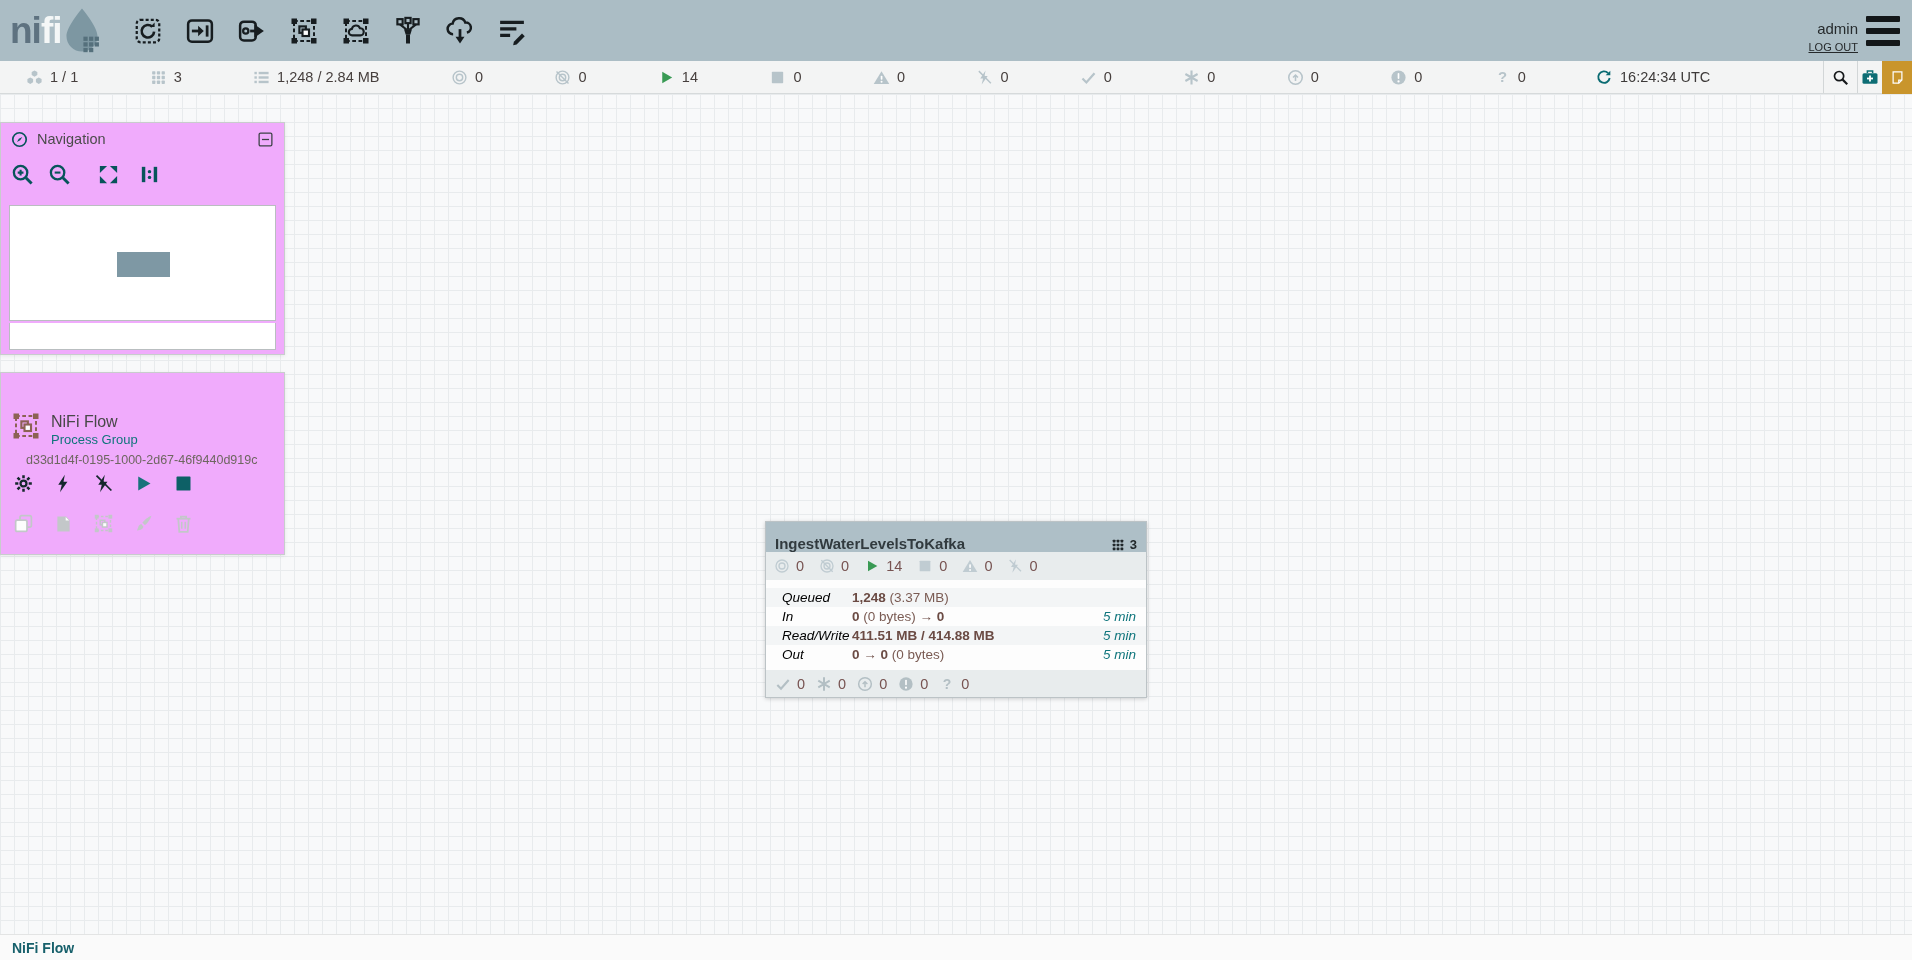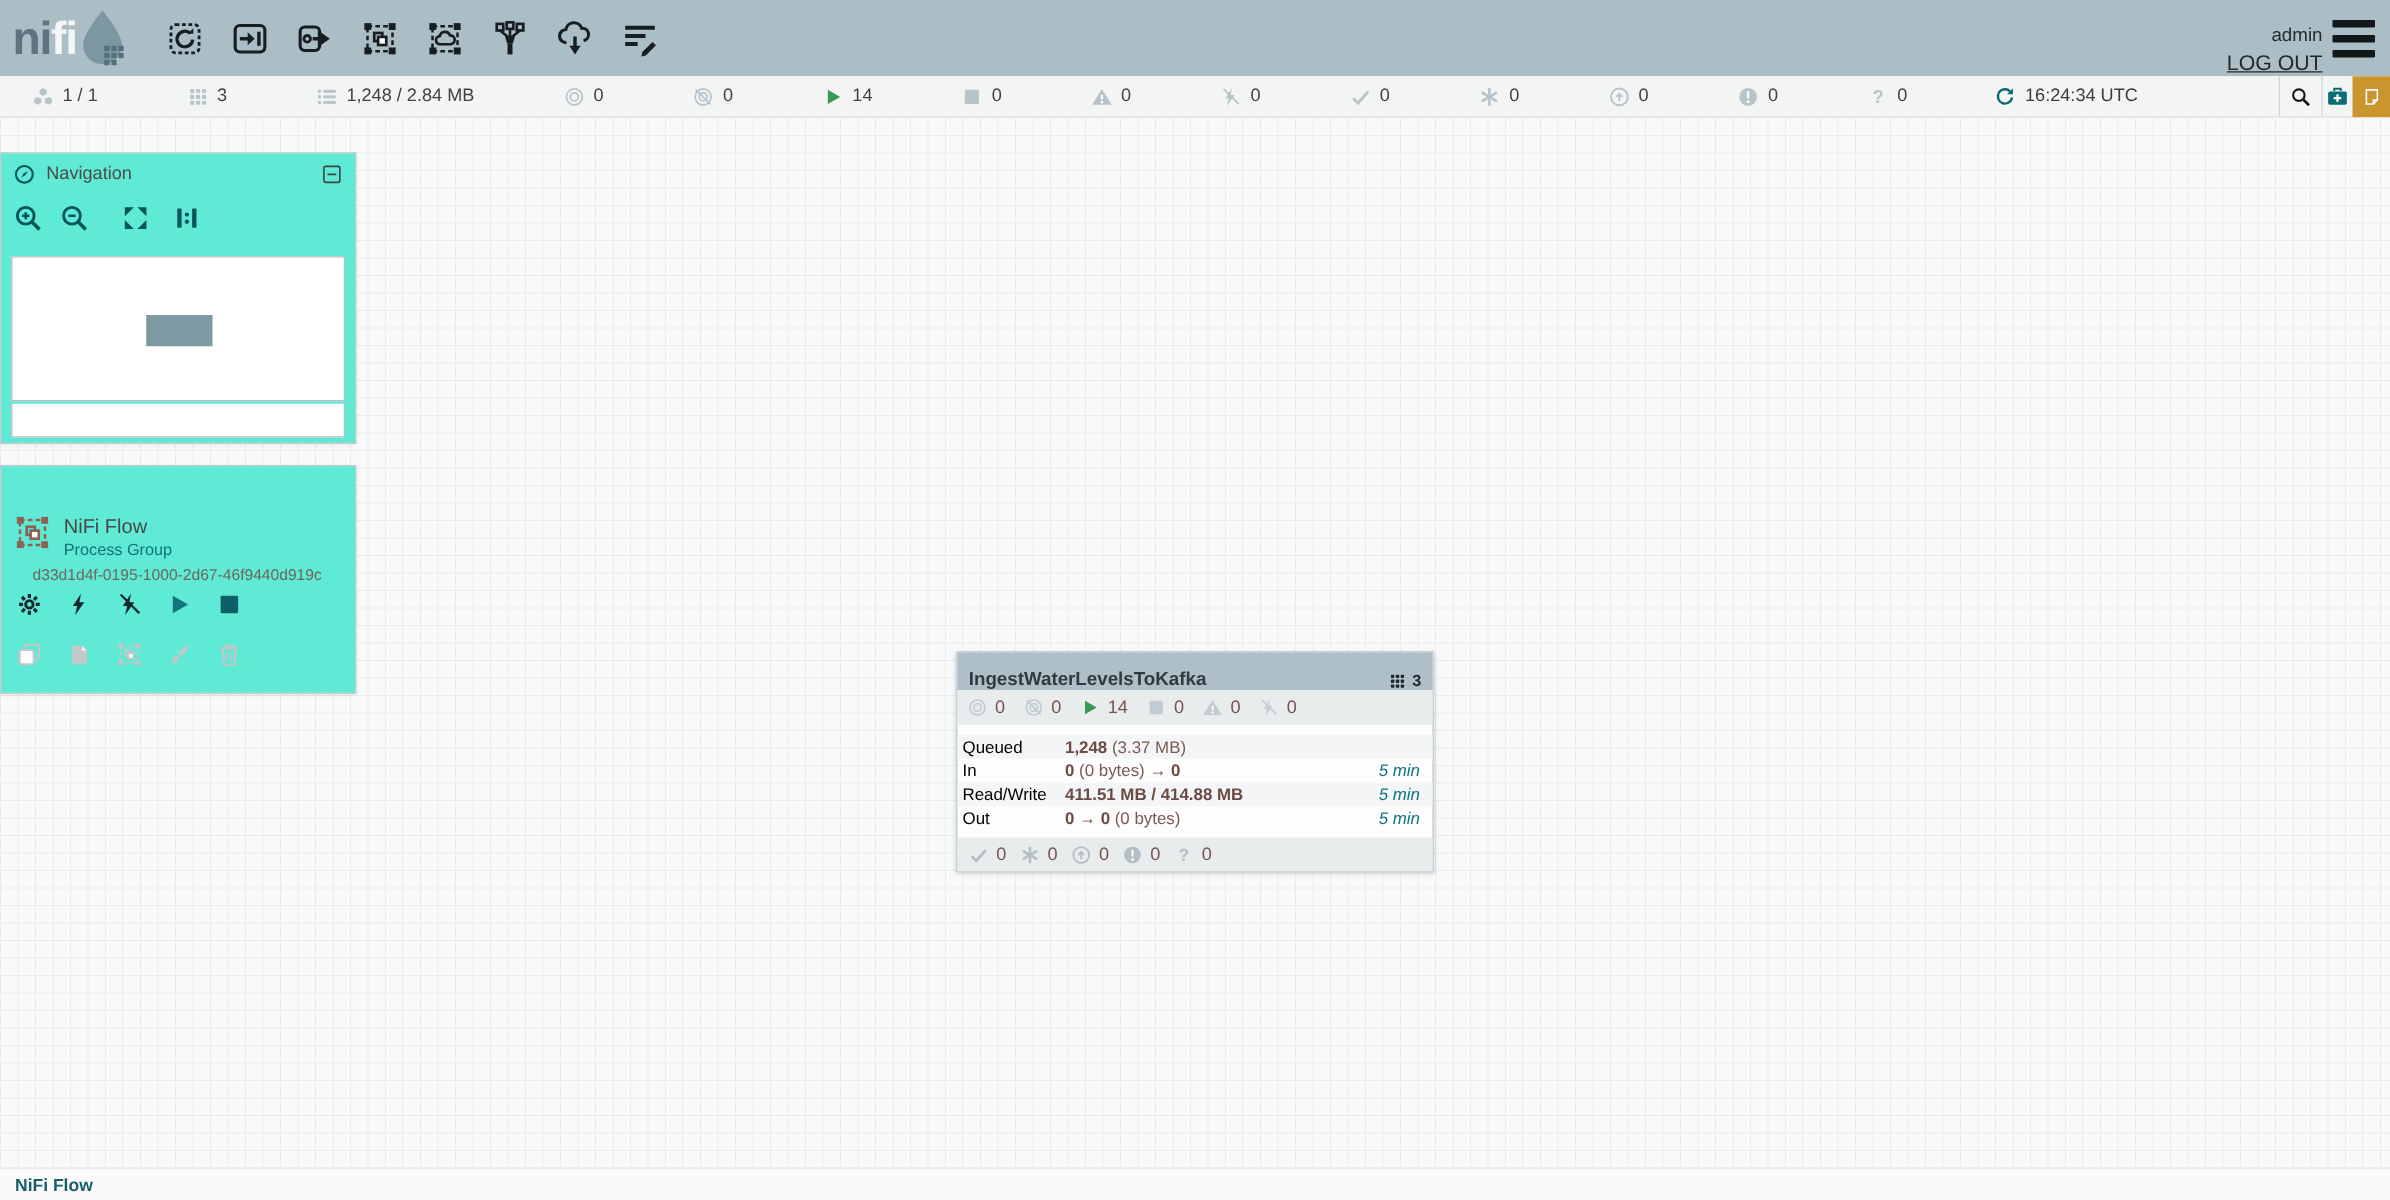--- a/index.html
+++ b/index.html
@@ -22,21 +22,21 @@
   
   #topbar { left:0; top:0; width:1912px; height:61px; background:#abbdc5; }
   #logo { left:10px; top:5px; height:52px; display:flex; align-items:center; }
   #logo .ni { font-size:37px; font-weight:bold; color:#5e7280; letter-spacing:-1px; }
   #logo .fi { font-size:37px; font-weight:bold; color:#f4f7f7; letter-spacing:-1px; }
   #components { left:122px; top:0; height:61px; display:flex; align-items:center; }
   .comp-btn { width:52px; height:61px; display:flex; align-items:center; justify-content:center; color:#171d20; cursor:grab; }
   .comp-btn svg { width:30px; height:30px; }
   #user-box { right:54px; top:20px; text-align:right; }
   #user-name { font-size:15px; color:#262b2d; }
-  #logout { font-size:17px; color:#25292b; text-decoration:underline; margin-top:4px; display:inline-block; cursor:pointer; }
+  #logout { font-size:11px; color:#25292b; text-decoration:underline; margin-top:4px; display:inline-block; cursor:pointer; }
   #hamburger { right:12px; top:16px; width:34px; height:30px; display:flex; flex-direction:column; justify-content:space-between; cursor:pointer; }
   #hamburger span { display:block; height:6px; background:#131719; border-radius:1px; }
 
   
   #statusbar { left:0; top:61px; width:1912px; height:33px; background:#f3f4f4; border-bottom:1px solid #d6dadb; }
   #status-items { position:absolute; left:26px; top:0; width:1500px; height:32px; display:flex; align-items:center; justify-content:space-between; }
   .st-item { display:flex; align-items:center; gap:7px; font-size:14.5px; color:#463f3d; }
   .st-item svg { width:17px; height:17px; }
   .ic-light { color:#b7c4ca; }
   .ic-green { color:#399a54; }
@@ -44,21 +44,21 @@
   #refresh-box svg { width:16px; height:16px; color:#0a6b72; }
   .vdiv { position:absolute; top:0; width:1px; height:32px; background:#d2d6d7; }
   #search-btn { position:absolute; left:1824px; top:0; width:33px; height:32px; display:flex; align-items:center; justify-content:center; color:#16191b; cursor:pointer; }
   #search-btn svg { width:17px; height:17px; }
   #medkit-btn { position:absolute; left:1858px; top:0; width:24px; height:32px; display:flex; align-items:center; justify-content:center; color:#0d6d74; cursor:pointer; }
   #medkit-btn svg { width:18px; height:18px; }
   #bulletin-btn { position:absolute; left:1882px; top:0; width:30px; height:33px; background:#c9952c; display:flex; align-items:center; justify-content:center; color:#fdfdfd; cursor:pointer; }
   #bulletin-btn svg { width:15px; height:15px; }
 
   
-  .panel { background:#5eead4; border:1px solid #c8cccd; box-shadow:0 1px 4px rgba(0,0,0,0.08); }
+  .panel { background:#f0abfc; border:1px solid #c8cccd; box-shadow:0 1px 4px rgba(0,0,0,0.08); }
   #nav-panel { left:0; top:122px; width:285px; height:233px; }
   #op-panel  { left:0; top:372px; width:285px; height:183px; }
   .panel-header { height:32px; display:flex; align-items:center; padding:0 10px; gap:9px; }
   .panel-header svg.hicon { width:17px; height:17px; color:#07545a; }
   .panel-title { font-size:14.5px; color:#4b4b4b; flex:1; }
   .collapse-btn { width:17px; height:17px; color:#3c4346; cursor:pointer; }
   .collapse-btn svg { width:17px; height:17px; }
 
   #nav-tools { position:absolute; left:10px; top:40px; display:flex; align-items:center; color:#07545a; }
   .nav-tool { cursor:pointer; display:flex; align-items:center; justify-content:center; }
@@ -84,22 +84,22 @@
   #pg-name { font-size:15px; font-weight:bold; color:#313a3e; flex:1; }
   #pg-badge { display:flex; align-items:center; gap:5px; font-size:13px; font-weight:bold; color:#20272a; }
   #pg-badge svg { width:14px; height:14px; }
   #pg-strip { height:28px; background:#e8eced; display:flex; align-items:center; padding:0 8px; gap:15px; }
   .pg-count { display:flex; align-items:center; gap:6px; font-size:14.5px; color:#775351; }
   .pg-count svg { width:16px; height:16px; }
   .ic-bluish { color:#c0ccd2; }
   #pg-rows { margin-top:8px; }
   .pg-row { height:19px; display:flex; align-items:center; font-size:13.5px; }
   .pg-row.shade { background:#f3f5f6; }
-  .pg-row-label { width:86px; padding-left:4px; color:#29323
-6; }
+  .pg-row-label { width:86px; padding-left:16px; color:#29323
+6;font-style:italic; }
   .pg-row-val { flex:1; color:#7a5b53; }
   .pg-row-val b { color:#6b4b44; }
   .pg-row-time { padding-right:10px; color:#0f757c;font-style:italic; }
   #pg-footer { position:absolute; left:0; bottom:0; width:100%; height:27px; background:#e8eced; display:flex; align-items:center; padding:0 9px; gap:11px; }
   .ic-gray { color:#b3bfc4; }
 
   
   #breadcrumb-bar { left:0; bottom:0; width:1912px; height:26px; background:#fafafa; border-top:1px solid #e3e4e4; display:flex; align-items:center; padding-left:12px; }
   #breadcrumb-link { font-size:14px; font-weight:bold; color:#17606b; cursor:pointer; }
 </style>

